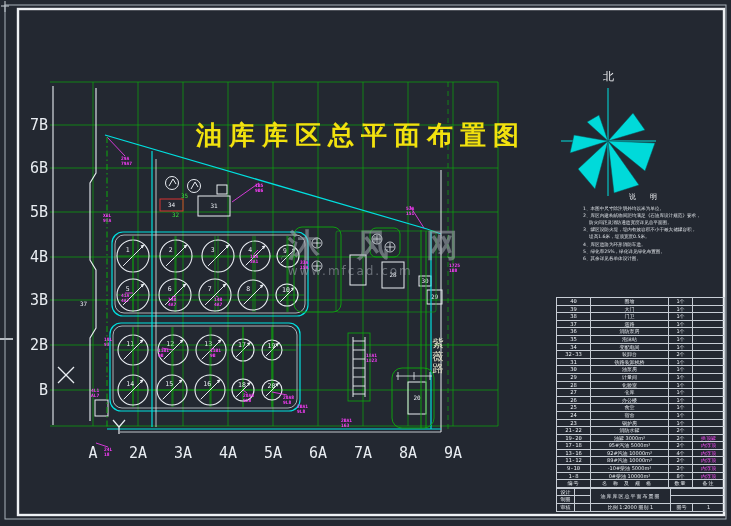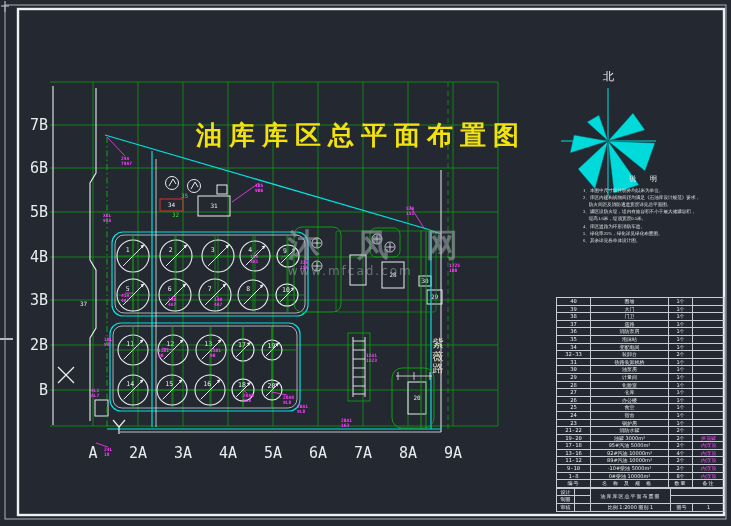--- a/index.html
+++ b/index.html
@@ -8,21 +8,21 @@
   svg text{font-family:"DejaVu Sans Mono",monospace;}
   .ov{position:absolute;}
   #main-title{left:196px;top:118px;font-size:26px;font-weight:bold;color:#f2e20e;
               letter-spacing:7px;white-space:nowrap;font-family:"DejaVu Sans",sans-serif;}
   #road-name{left:429px;top:328px;writing-mode:vertical-rl;text-orientation:upright;
              font-size:11px;letter-spacing:13px;color:#e9e9cf;}
   #watermark{left:281px;top:228px;width:190px;opacity:.52;color:#aab0b8;}
   #wm-row{display:flex;align-items:flex-start;}
   #wm-text .brand{font-size:32px;font-weight:bold;letter-spacing:13px;line-height:1.1;white-space:nowrap;}
   #wm-text .url{font-size:12px;letter-spacing:2px;margin-top:1px;}
-  #notes{left:583px;top:174px;width:126px;color:#dfe3e8;font-family:Liberation Serif, serif;}
+  #notes{left:583px;top:192px;width:126px;color:#dfe3e8;}
   #notes .nh{font-size:7px;text-align:center;letter-spacing:6px;margin-bottom:3px;color:#f0f2f5;}
   #notes .nl{font-size:4.6px;line-height:1.55;white-space:nowrap;overflow:hidden;}
   #legend{left:556px;top:297px;width:168px;color:#e8ecf1;}
   #legend table{width:168px;border-collapse:collapse;table-layout:fixed;}
   #legend td{border:1px solid #c7cdd5;padding:0;text-align:center;font-size:5px;line-height:6.6px;
              height:6.6px;overflow:hidden;white-space:nowrap;}
   #legend td.num{font-family:"DejaVu Sans Mono",monospace;font-size:5.5px;}
   #legend td.mag{color:#ff4dff;}
   #legend .tb td{font-size:5px;}
   #legend .title-cell{font-size:6px;letter-spacing:1px;}

